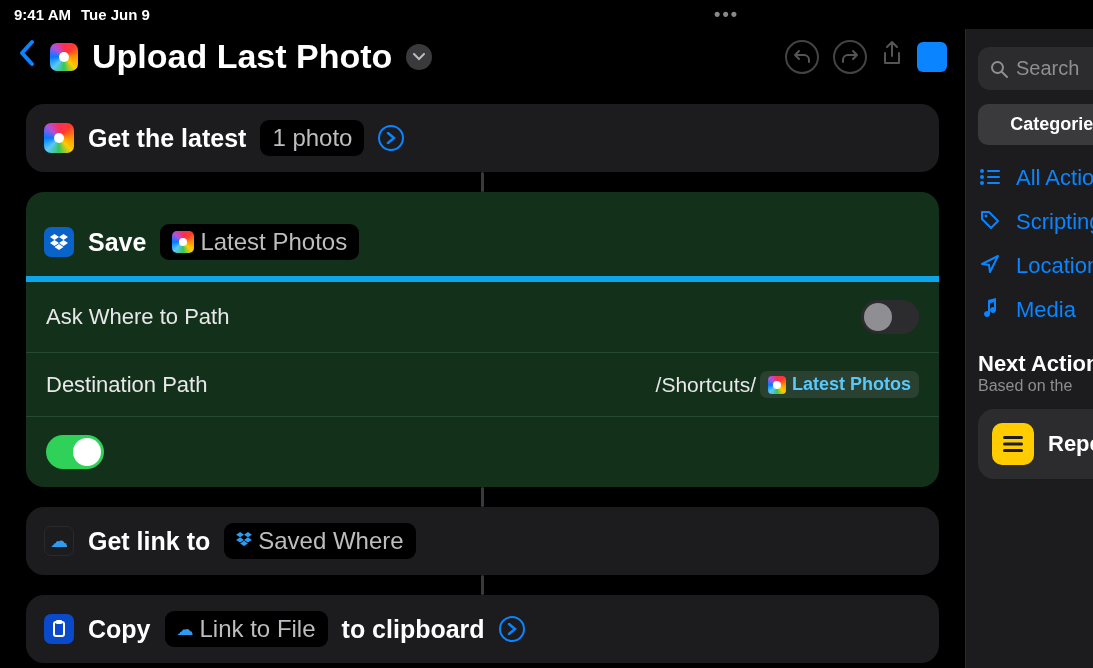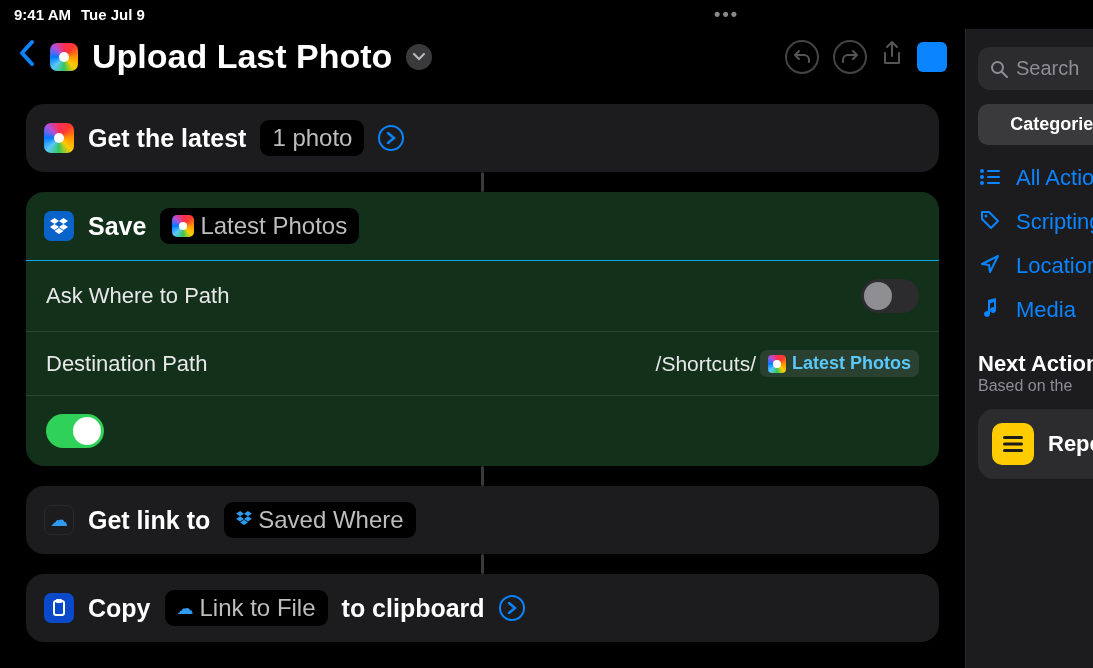--- a/index.html
+++ b/index.html
@@ -60,21 +60,21 @@
 }
 .pill .mini-photos { width:22px; height:22px; border-radius:5px; background: conic-gradient(from 45deg, #ff3b30, #ff9500, #ffcc00, #34c759, #5ac8fa, #007aff, #af52de, #ff2d55, #ff3b30); position:relative; }
 .pill .mini-photos::after { content:""; position:absolute; inset:7px; background:#fff; border-radius:50%; }
 .disclosure { width:26px; height:26px; border:2px solid #0a84ff; border-radius:50%; color:#0a84ff; display:inline-flex; align-items:center; justify-content:center; font-size:15px; font-weight:700; cursor:pointer; }
 
 .connector { height:20px; display:flex; justify-content:center; }
 .connector::after { content:""; width:3px; height:100%; background:#3a3a3c; border-radius:2px; }
 
 
 .save-card { background:#13301b; border-radius:18px; }
-.save-card .card-header { border-bottom:1px solid #0ea5e9; }
+.save-card .card-header { border-bottom:6px solid #0ea5e9;margin-top:16px; }
 .row { display:flex; align-items:center; justify-content:space-between; padding:18px 20px; border-top:1px solid #254a2f; font-size:22px; color:#e8e8ea; }
 .row:first-of-type { border-top:none; }
 .dest-val { display:flex; align-items:center; gap:4px; font-size:21px; color:#e8e8ea; }
 .token { display:inline-flex; align-items:center; gap:6px; background:#2a4030; border-radius:7px; padding:3px 8px; color:#5ac8fa; font-weight:600; font-size:18px; }
 .token .mini-photos { width:18px; height:18px; border-radius:4px; background: conic-gradient(from 45deg, #ff3b30, #ff9500, #ffcc00, #34c759, #5ac8fa, #007aff, #af52de, #ff2d55, #ff3b30); position:relative; }
 .token .mini-photos::after { content:""; position:absolute; inset:5px; background:#fff; border-radius:50%; }
 
 .toggle { width:58px; height:34px; border-radius:17px; position:relative; cursor:pointer; }
 .toggle .knob { position:absolute; top:3px; width:28px; height:28px; border-radius:14px; background:#8e8e93; }
 .toggle.off { background:#2c2c2e; }
@@ -98,21 +98,21 @@
 .section-sub { color:#8e8e93; font-size:16px; }
 .sugg { background:#2c2c2e; border-radius:16px; padding:14px; display:flex; align-items:center; gap:14px; cursor:pointer; }
 .sugg-icon { width:42px; height:42px; border-radius:10px; background:#ffcc00; display:inline-flex; align-items:center; justify-content:center; color:#1c1c1e; font-size:22px; font-weight:700; }
 .sugg-title { font-size:22px; font-weight:700; }
 </style>
 </head>
 <body>
 
 <div class="statusbar">
   <span>9:41 AM</span>
-  <span>Tue Jul 9</span>
+  <span>Tue Jun 9</span>
   <span class="dots">•••</span>
 </div>
 
 <div class="app">
   <div class="editor">
 
     <div class="toolbar">
       <span class="back">
         <svg width="18" height="28" viewBox="0 0 18 28">
             <path d="M14 3 L4 14 L14 25" stroke="#0a84ff" stroke-width="4" fill="none" stroke-linecap="round" stroke-linejoin="round"></path>

